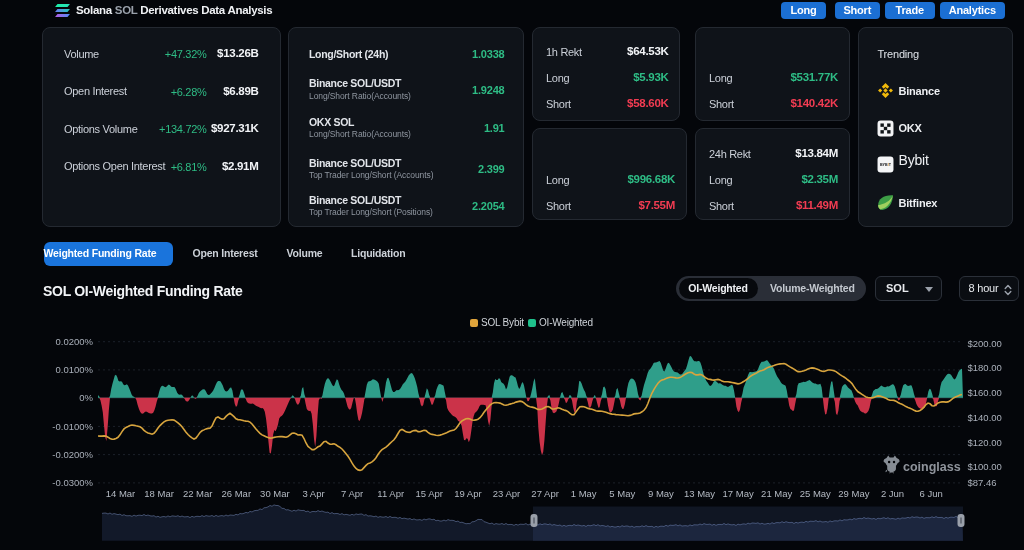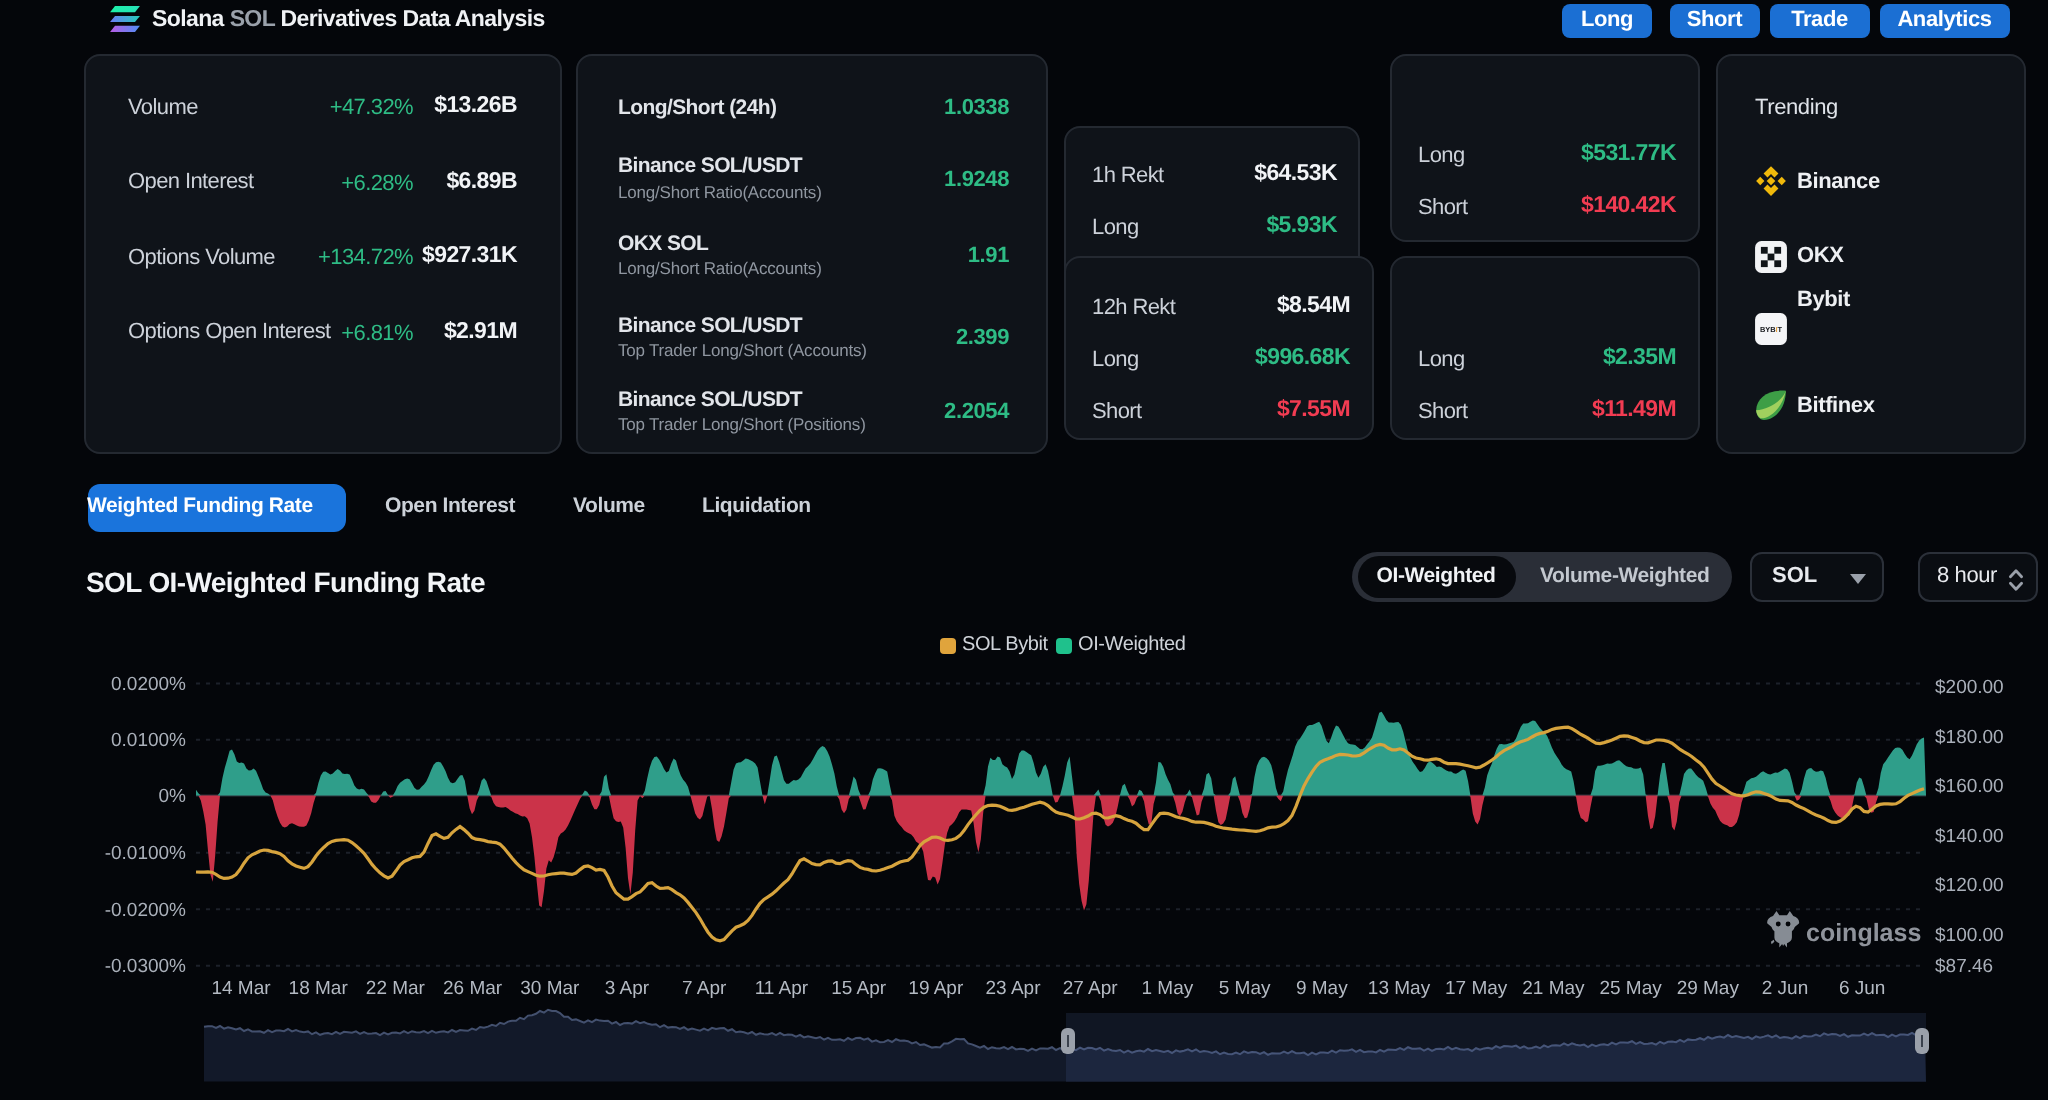--- a/index.html
+++ b/index.html
@@ -76,35 +76,35 @@
     <div class="r2s" style="top:101px;">Long/Short Ratio(Accounts)</div>
     <div class="r2v" style="top:94px;">1.91</div>
 <div class="r2t" style="top:128.7px;">Binance SOL/USDT</div>
     <div class="r2s" style="top:141.6px;">Top Trader Long/Short (Accounts)</div>
     <div class="r2v" style="top:134.5px;">2.399</div>
 <div class="r2t" style="top:165.9px;">Binance SOL/USDT</div>
     <div class="r2s" style="top:178.8px;">Top Trader Long/Short (Positions)</div>
     <div class="r2v" style="top:171.9px;">2.2054</div>
 </div>
 
-<div class="card" style="left:532px;top:27px;width:148px;height:93.5px;margin-top:36px;">
+<div class="card" style="left:532px;top:27px;width:148px;height:93.5px;">
     <div class="row3" style="top:10.4px;"><span class="rl">1h Rekt</span><span class="v val">$64.53K</span></div>
     <div class="row3" style="top:36.4px;"><span class="rl">Long</span><span class="v gv">$5.93K</span></div>
     <div class="row3" style="top:62.4px;"><span class="rl">Short</span><span class="v rv">$58.60K</span></div>
   </div>
 <div class="card" style="left:695px;top:27px;width:154.5px;height:93.5px;">
     <div class="row3" style="top:36.4px;"><span class="rl">Long</span><span class="v gv">$531.77K</span></div>
     <div class="row3" style="top:62.4px;"><span class="rl">Short</span><span class="v rv">$140.42K</span></div>
   </div>
 <div class="card" style="left:532px;top:127.5px;width:154.5px;height:92px;">
-    <div class="row3" style="top:11.3px;"><span class="rl">12h Rekt</span><span class="v val">$8.54M</span></div>
     <div class="row3" style="top:37.3px;"><span class="rl">Long</span><span class="v gv">$996.68K</span></div>
     <div class="row3" style="top:63.3px;"><span class="rl">Short</span><span class="v rv">$7.55M</span></div>
   </div>
 <div class="card" style="left:695px;top:127.5px;width:154.5px;height:92px;">
+    <div class="row3" style="top:11.3px;"><span class="rl">24h Rekt</span><span class="v val">$13.84M</span></div>
     <div class="row3" style="top:37.3px;"><span class="rl">Long</span><span class="v gv">$2.35M</span></div>
     <div class="row3" style="top:63.3px;"><span class="rl">Short</span><span class="v rv">$11.49M</span></div>
   </div>
 <div class="card" style="left:857.5px;top:27px;width:155px;height:199.5px;">
     <div class="abs" style="left:19px;top:19.5px;color:#dfe3e9;font-size:11px;letter-spacing:-0.2px;">Trending</div>
     <div class="abs" style="left:18.5px;top:54.3px;"><svg width="17" height="17" viewBox="0 0 32 32">
 <g fill="#f0b90b">
 <path d="M16 2 L23 9 L19.3 12.7 L16 9.4 L12.7 12.7 L9 9 Z"></path>
 <path d="M2 16 L5.9 12.1 L9.8 16 L5.9 19.9 Z"></path>
 <path d="M16 11.9 L20.1 16 L16 20.1 L11.9 16 Z"></path>
@@ -119,21 +119,21 @@
 <rect x="19.1" y="6.5" width="6.4" height="6.4" fill="#101418"></rect>
 <rect x="12.8" y="12.8" width="6.4" height="6.4" fill="#101418"></rect>
 <rect x="6.5" y="19.1" width="6.4" height="6.4" fill="#101418"></rect>
 <rect x="19.1" y="19.1" width="6.4" height="6.4" fill="#101418"></rect>
 </svg></div>
     <div class="abs" style="left:40px;top:93.1px;line-height:14px;color:#eef0f3;font-size:11px;font-weight:bold;letter-spacing:-0.2px;">OKX</div>
     <div class="abs" style="left:18.5px;top:127.9px;"><svg width="17" height="17" viewBox="0 0 32 32">
 <rect x="1" y="1" width="30" height="30" rx="6" fill="#f4f5f7"></rect>
 <text x="16" y="18.8" text-anchor="middle" font-family="Liberation Sans, sans-serif" font-size="7" font-weight="bold" fill="#14161a">BYB<tspan fill="#e8a33d">I</tspan>T</text>
 </svg></div>
-    <div class="abs" style="left:40px;top:115px;line-height:14px;color:#eef0f3;font-size:11px;font-weight:bold;letter-spacing:-0.2px;">Bybit</div>
+    <div class="abs" style="left:40px;top:125px;line-height:14px;color:#eef0f3;font-size:14px;font-weight:normal;letter-spacing:-0.2px;">Bybit</div>
     <div class="abs" style="left:18.5px;top:166.0px;"><svg width="17" height="17" viewBox="0 0 32 32">
 <path d="M2 21 C2.5 9 13 1.5 30 2.5 C30 18 20.5 30 9.5 30 C5 30 2.5 26.5 2 21 Z" fill="#3d9e46"></path>
 <path d="M2 21 C13 20 26 13 30 2.5 C26 21 13.5 29 6 28.5 C3.8 27 2.3 24.5 2 21 Z" fill="#a0d05e"></path>
 </svg></div>
     <div class="abs" style="left:40px;top:167.5px;line-height:14px;color:#eef0f3;font-size:11px;font-weight:bold;letter-spacing:-0.2px;">Bitfinex</div>
   </div>
 
 <div class="abs" style="left:43.5px;top:242px;width:129px;height:23.5px;background:#1a74dc;border-radius:6px;color:#fff;font-size:10.5px;font-weight:bold;text-align:left;line-height:23.5px;letter-spacing:-0.2px;">Weighted Funding Rate</div>
 <div class="tab" style="left:192.5px;">Open Interest</div>
 <div class="tab" style="left:286.5px;">Volume</div>

